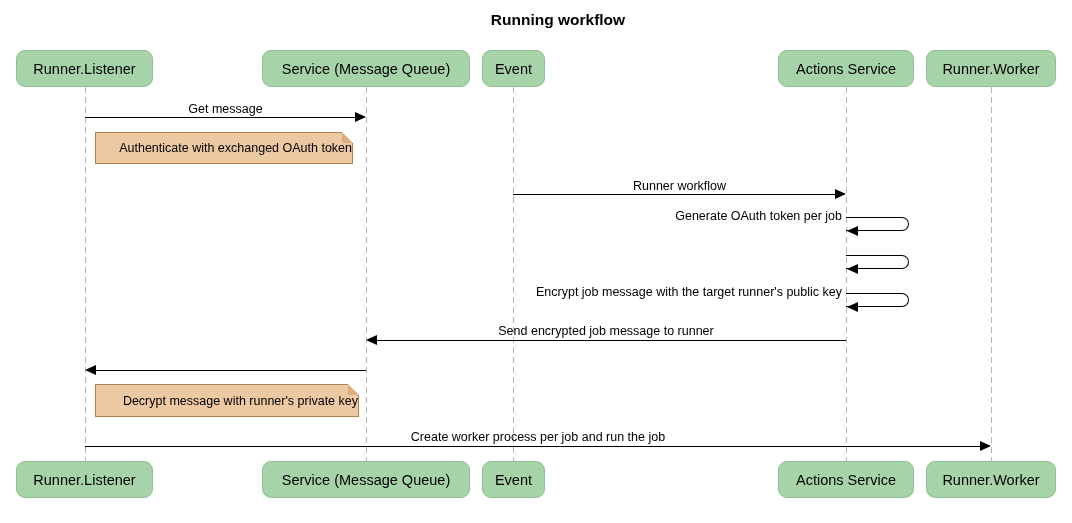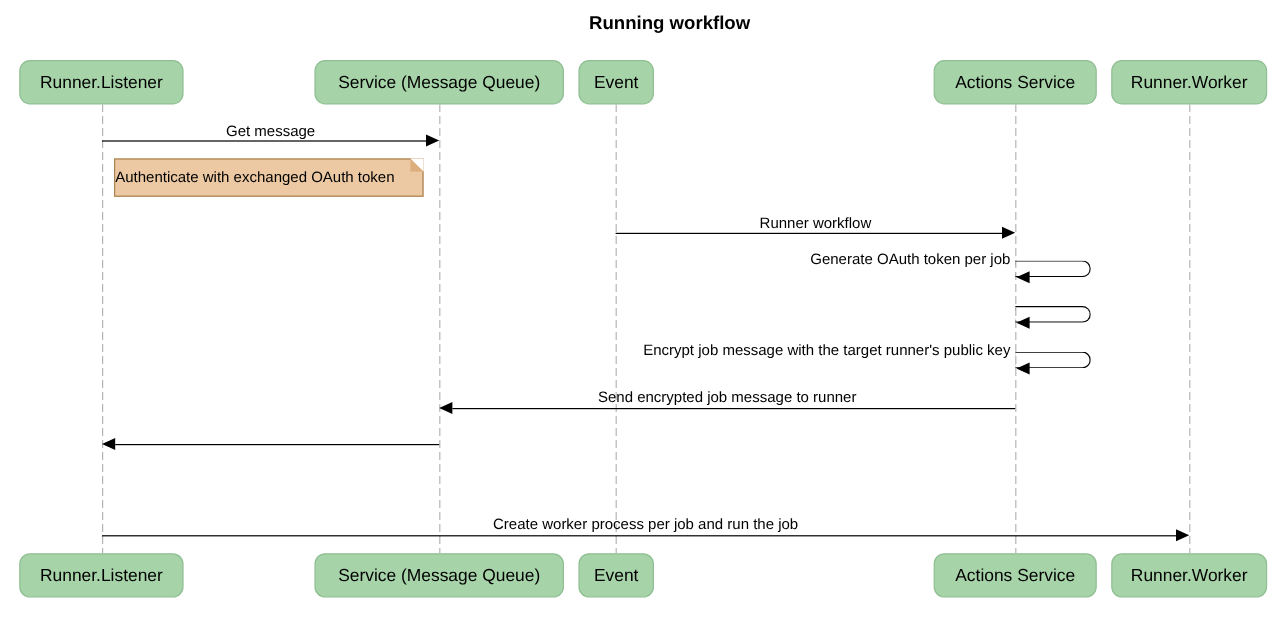--- a/index.html
+++ b/index.html
@@ -41,21 +41,21 @@
   }
   .self-loop {
     position:absolute; width:62px; height:12px; box-sizing:content-box;
     border:1.5px solid var(--arrow,#000); border-left:none;
     border-radius:0 10px 10px 0;
   }
   .note {
     position:absolute; box-sizing:border-box;
     background:var(--note-fill,#ecc9a3);
     border:1px solid var(--note-border,#aa8352);
-    display:flex; align-items:center; justify-content:flex-start;
+    display:flex; align-items:center; justify-content:flex-end;
     font-size:12.5px; white-space:nowrap;
   }
   .fold {
     position:absolute; top:-1px; right:-1px; width:0; height:0;
     border-bottom:11px solid var(--note-fold,#dcae7d);
     border-right:11px solid #fff;
   }
 </style>
 </head>
 <body>
@@ -100,20 +100,24 @@
   <div class="self-loop" style="left:846px;top:293px;"></div>
   <div class="arrow-left" style="left:847px;top:302px;"></div>
 
   <div class="msg-label" style="left:366px;top:324px;width:480px;">Send encrypted job message to runner</div>
   <div class="msg-line" style="left:377px;top:340px;width:469px;"></div>
   <div class="arrow-left" style="left:366px;top:335px;"></div>
 
   <div class="msg-line" style="left:96px;top:370px;width:270px;"></div>
   <div class="arrow-left" style="left:85px;top:365px;"></div>
 
+  <div class="note" style="left:95px;top:384px;width:264px;height:33px;">
+    <span>Decrypt message with runner's private key</span>
+    <span class="fold"></span>
+  </div>
 
   <div class="msg-label" style="left:85px;top:430px;width:906px;">Create worker process per job and run the job</div>
   <div class="msg-line" style="left:85px;top:446px;width:895px;"></div>
   <div class="arrow-right" style="left:980px;top:441px;"></div>
 
   <div class="actor" style="left:16px;top:461px;width:137px;">Runner.Listener</div>
   <div class="actor" style="left:262px;top:461px;width:208px;">Service (Message Queue)</div>
   <div class="actor" style="left:482px;top:461px;width:63px;">Event</div>
   <div class="actor" style="left:778px;top:461px;width:136px;">Actions Service</div>
   <div class="actor" style="left:926px;top:461px;width:130px;">Runner.Worker</div>

